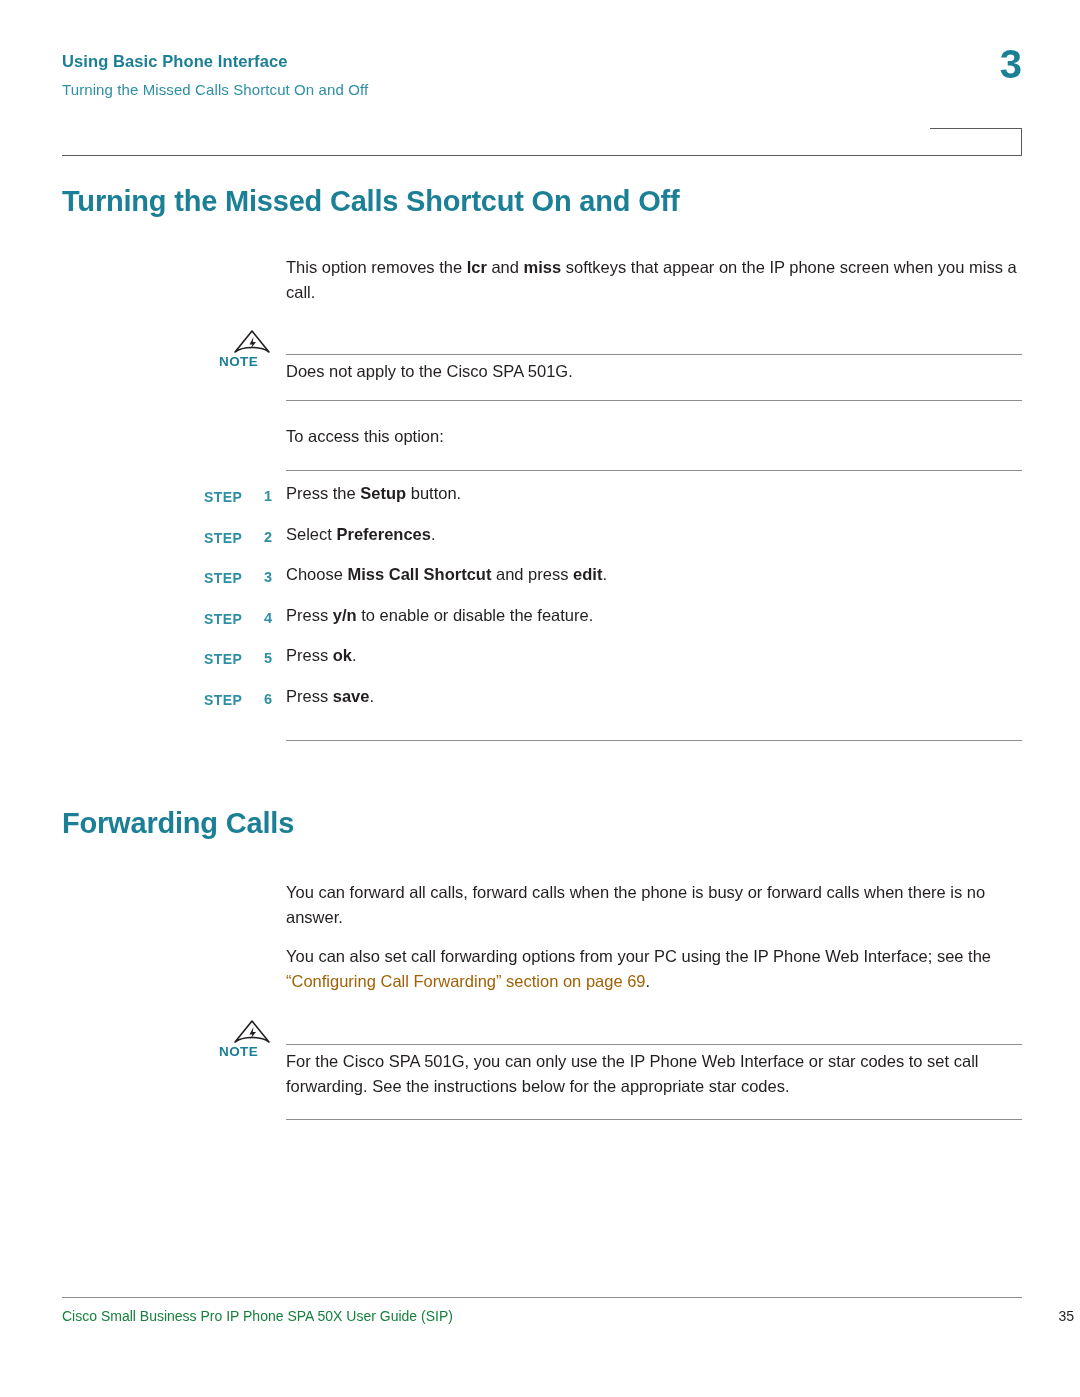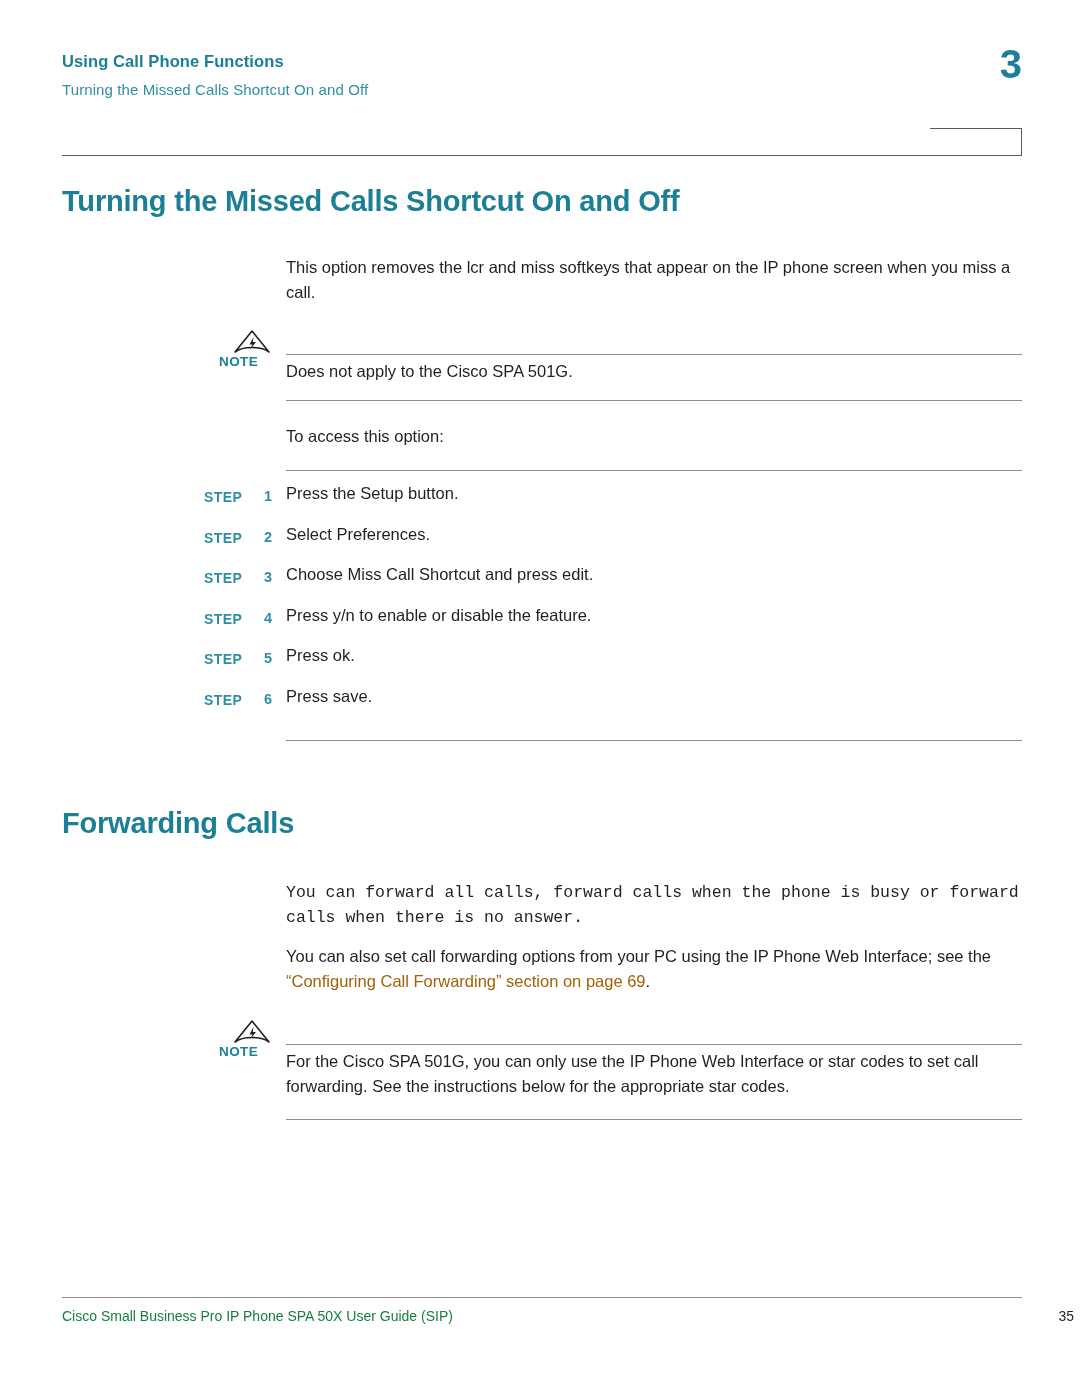--- a/index.html
+++ b/index.html
@@ -92,24 +92,24 @@
   .body-block {
     position: absolute;
     left: 286px;
     width: 736px;
     font-size: 16.5px;
     line-height: 1.52;
     color: #231f20;
   }
   #para-intro { top: 255px; }
   #para-access { top: 424px; }
-  #para-fwd-1 { top: 880px; font-family: Liberation Mono, monospace; }
+  #para-fwd-1 { top: 880px; }
   #para-fwd-2 { top: 944px; }
 
-  .b { font-weight: normal; }
+  .b { font-weight: bold; }
   .link {
     color: #a16207;
     font-weight: normal;
     margin-top: 36px;
   }
 
   
   .note {
     position: absolute;
     left: 215px;
@@ -222,21 +222,21 @@
     text-align: right;
     width: 32px;
   }
 </style>
 </head>
 <body>
 
 <div class="page">
 
   <div class="header">
-    <div class="header-chapter">Using Call Phone Functions</div>
+    <div class="header-chapter">Using Basic Phone Interface</div>
     <div class="header-section">Turning the Missed Calls Shortcut On and Off</div>
     <div class="chapter-number">3</div>
   </div>
   <div class="header-rule-top"></div>
   <div class="header-rule-right"></div>
   <div class="header-rule-main"></div>
 
   <h1 class="section-title" id="title-1">Turning the Missed Calls Shortcut On and Off</h1>
 
   <div class="body-block" id="para-intro"><span>This option removes the </span><span class="b">lcr</span><span> and </span><span class="b">miss</span><span> softkeys that appear on the IP phone screen when you miss a call.</span></div>

